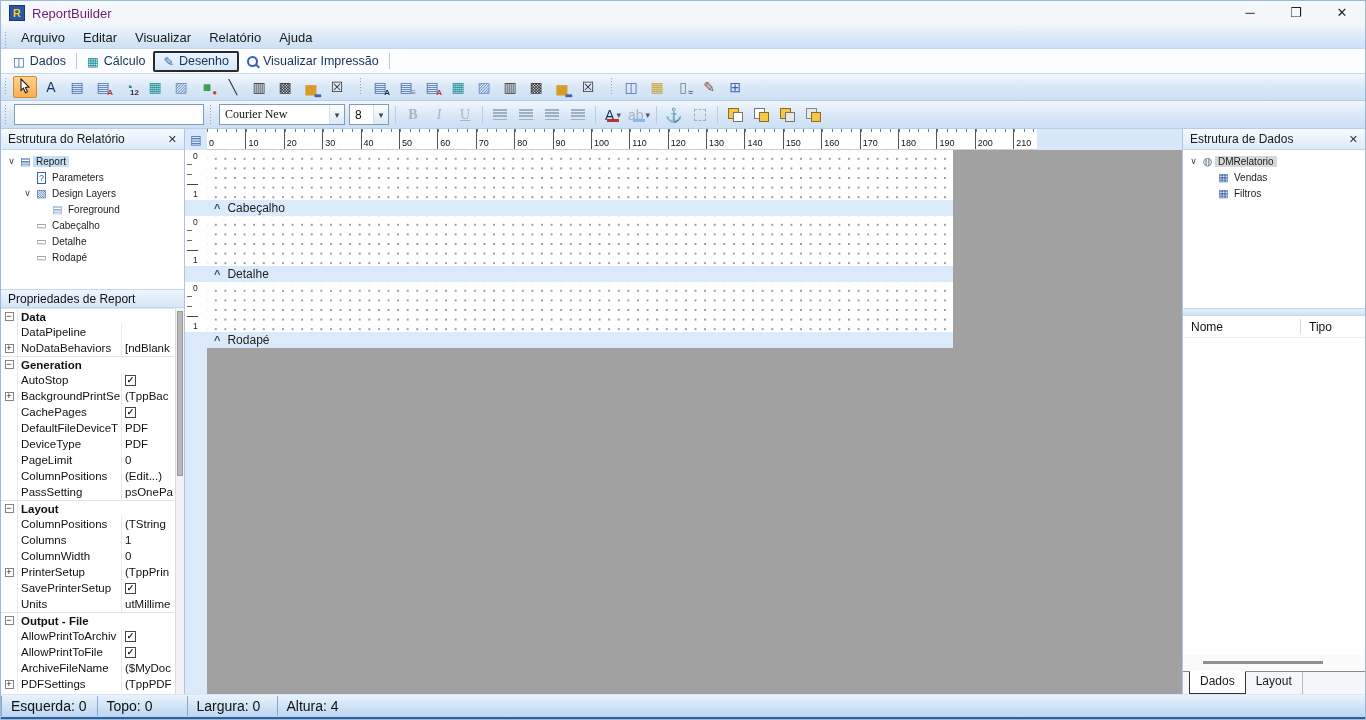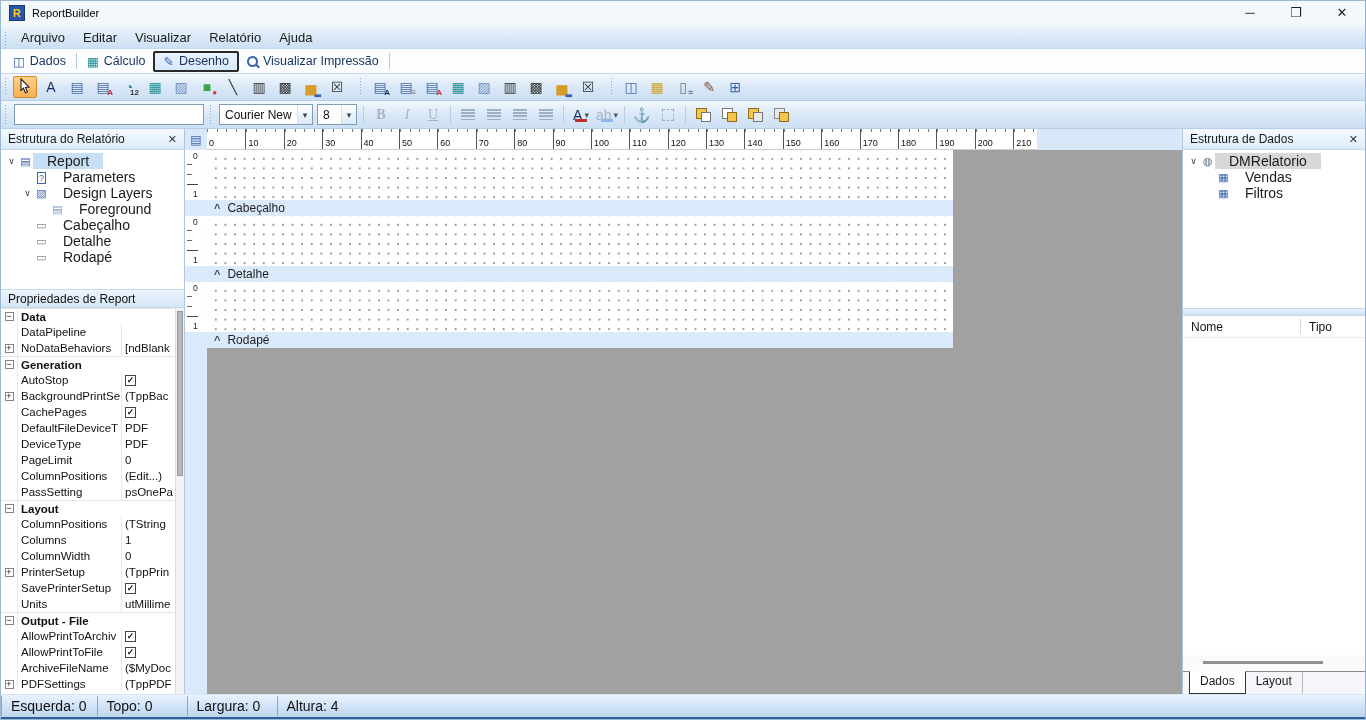--- a/index.html
+++ b/index.html
@@ -3,21 +3,21 @@
 <meta charset="utf-8">
 <style>
   *{box-sizing:border-box;margin:0;padding:0}
   html,body{width:1366px;height:720px;overflow:hidden}
   body{font-family:"Liberation Sans",sans-serif;font-size:12px;color:#111;background:#fff;position:relative}
   .app{width:1366px;height:720px;display:flex;flex-direction:column;border:1px solid #9db8d6}
 
   
   .titlebar{height:24px;background:#f5f8fb;display:flex;align-items:center;padding:0 0 0 8px;flex:0 0 24px}
   .logo{width:16px;height:16px;background:#2a55a8;border:1px solid #163a78;color:#ffd21c;font-weight:bold;font-size:11px;text-align:center;line-height:14px;margin-right:7px}
-  .wtitle{font-size:11px;color:#000000;flex:1}
+  .wtitle{font-size:13px;color:#701a75;flex:1}
   .winbtns{display:flex;align-items:center;height:100%}
   .winbtn{width:46px;text-align:center;font-size:13px;color:#222;line-height:24px}
   
   .menubar{height:24px;flex:0 0 24px;background:linear-gradient(#eef5fd,#d8e7f7 60%,#cde0f4);display:flex;align-items:flex-end;border-bottom:1px solid #c2d6ec}
   .grip{width:5px;height:70%;margin:0 3px;background:repeating-linear-gradient(to bottom,#8aa5c8 0 1px,transparent 1px 3px);background-size:1px 100%;background-repeat:no-repeat;background-position:1px 0}
   .mitem{padding:3px 9px;font-size:13px;color:#1a1a1a}
   
   .tabbar{height:25px;flex:0 0 25px;background:#fbfdfe;display:flex;align-items:center;padding-left:4px;border-bottom:1px solid #c8d8ea}
   .vtab{display:flex;align-items:center;gap:5px;padding:2px 8px;font-size:12.5px;color:#16325c}
   .vtab.active{border:2px solid #2a2a2a;border-radius:2px;background:linear-gradient(#eaf3fd,#d7e8f9);padding:1px 8px}
@@ -60,21 +60,21 @@
   .lpanel{width:184px;flex:0 0 184px;border-right:1px solid #b0c4dc}
   .rpanel{width:183px;flex:0 0 183px;border-left:1px solid #b0c4dc}
   .phead{height:21px;flex:0 0 21px;background:linear-gradient(#f5faff,#dcebfa);border-bottom:1px solid #c4d8ec;display:flex;align-items:center;justify-content:space-between;padding:0 7px;font-size:12px;color:#1a1a1a}
   .pclose{font-size:11px;color:#333}
   .tree{padding-top:3px;overflow:hidden;background:#fff}
   .ltree{height:139px;flex:0 0 139px}
   .rtree{height:158px;flex:0 0 158px}
   .trow{height:16px;display:flex;align-items:center;white-space:nowrap}
   .tarrow{width:13px;font-size:9px;color:#444;text-align:center;flex:0 0 13px}
   .ticn{width:15px;flex:0 0 15px;text-align:center;font-size:11px;line-height:11px;position:relative}
-  .tlabel{padding:0 14px;font-size:14px;color:#1a1a1a}
+  .tlabel{padding:0 3px;font-size:10px;color:#1a1a1a}
   .tlabel.selblue{background:#c6dff5}
   .tlabel.selgray{background:#d8d8d8}
   .propshead{height:19px;flex:0 0 19px;background:linear-gradient(#eef5fd,#d5e6f7);border-top:1px solid #c4d8ec;border-bottom:1px solid #c4d8ec;display:flex;align-items:center;padding:0 7px;font-size:12px}
   .pgrid{flex:1;position:relative;overflow:hidden;background:#fff;padding-right:10px}
   .prow,.pcat{height:16px;display:flex;align-items:center;font-size:11.5px;overflow:hidden}
   .pcat{font-weight:bold;border-top:1px solid #e4e4e4}
   .pm{width:17px;flex:0 0 17px;display:flex;align-items:center;justify-content:center;border-right:1px solid #e8e8e8;height:100%}
   .pmbox{width:9px;height:9px;border:1px solid #848484;background:#fff;font-size:9px;line-height:7px;text-align:center;font-weight:normal}
   .pname{width:104px;flex:0 0 104px;padding-left:3px;border-right:1px solid #e8e8e8;overflow:hidden;white-space:nowrap;height:100%;display:flex;align-items:center}
   .pcatname{padding-left:3px}
@@ -268,21 +268,21 @@
         </span>
       </div>
     </div>
 
   <div class="toolbar tb2" id="toolbar2">
       <div class="grip"></div>
       <div class="combo" style="width: 190px;">
         <span class="cval"></span>
       </div>
       <div class="grip"></div>
-      <div class="combo" style="width: 94px;">
+      <div class="combo" style="width: 126px; font-family: Liberation Serif, serif;">
         <span class="cval">Courier New</span>
         <span class="carr">▾</span>
       </div>
       <div class="combo" style="width: 40px;">
         <span class="cval">8</span>
         <span class="carr">▾</span>
       </div>
       <div class="tsep"></div>
       <span class="tbtn dis">
         <span class="g fb" style="color: rgb(138, 153, 172);">B</span>

